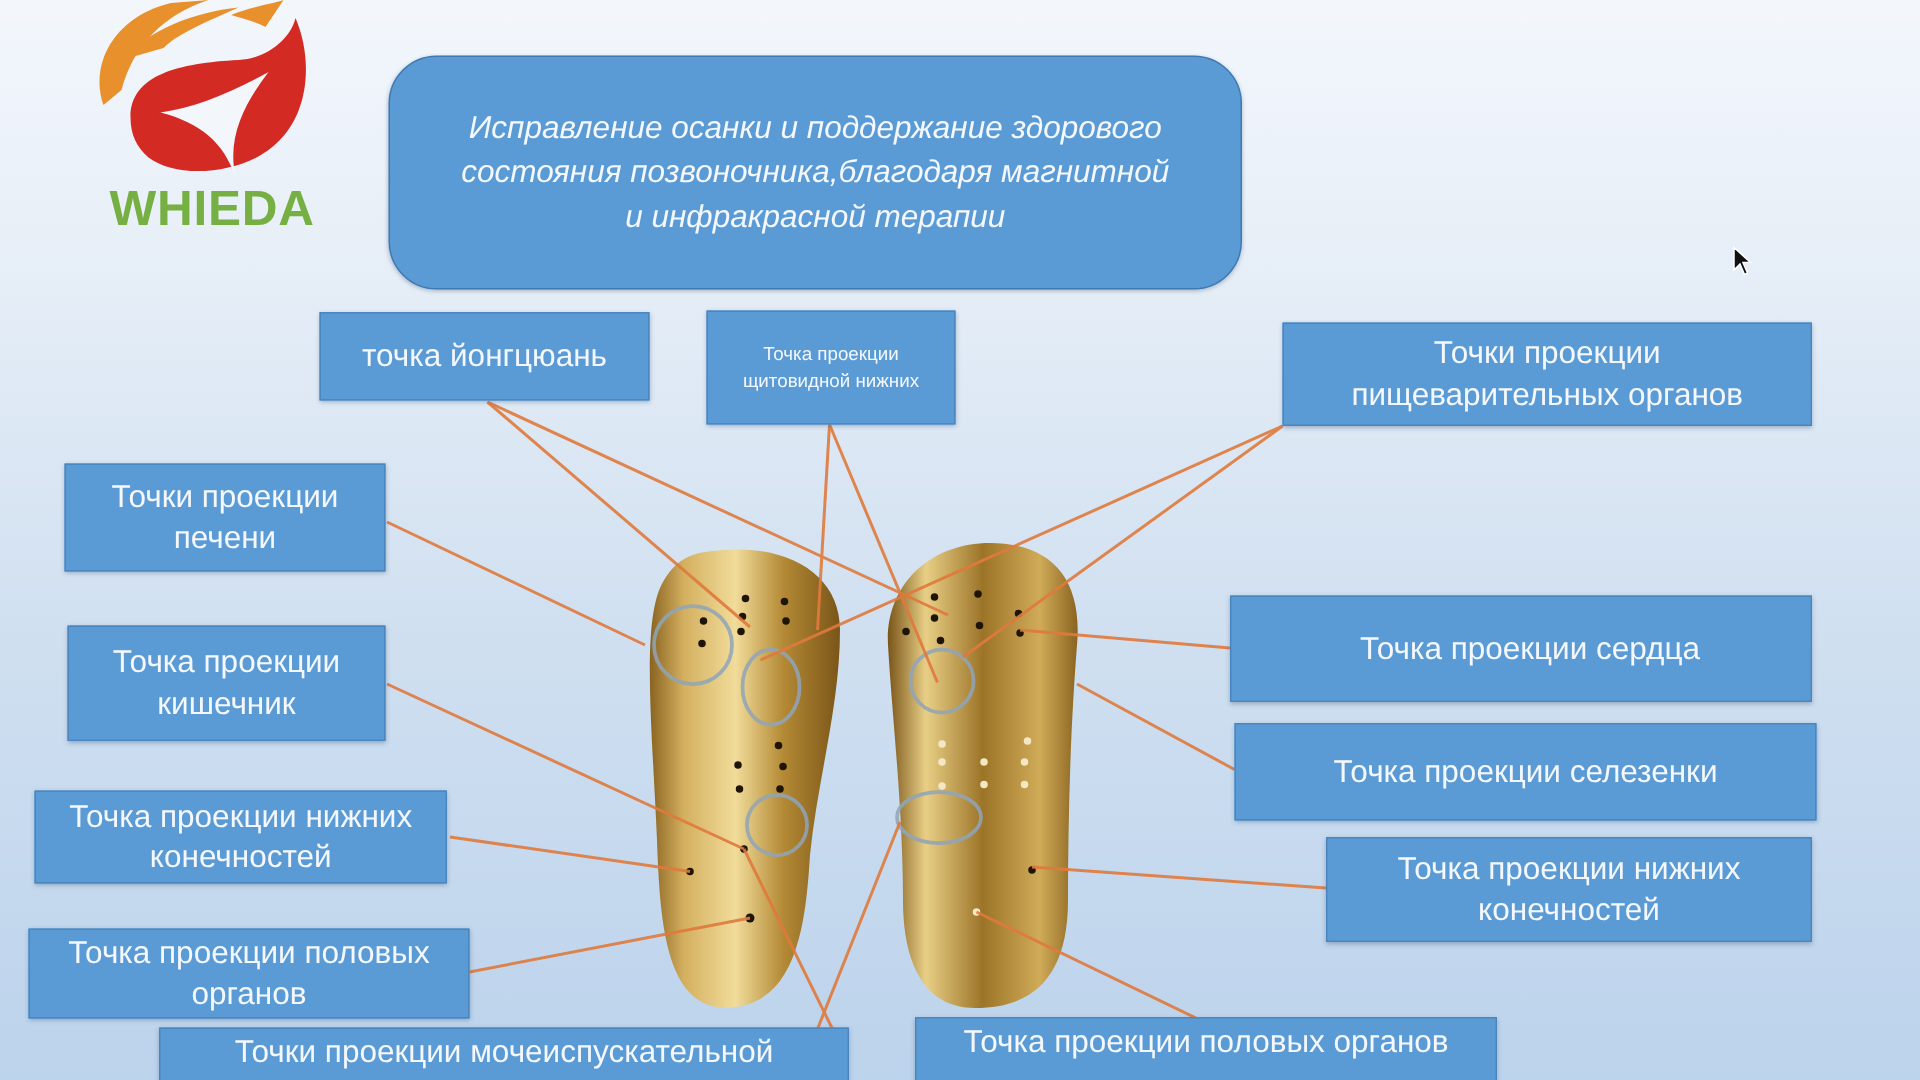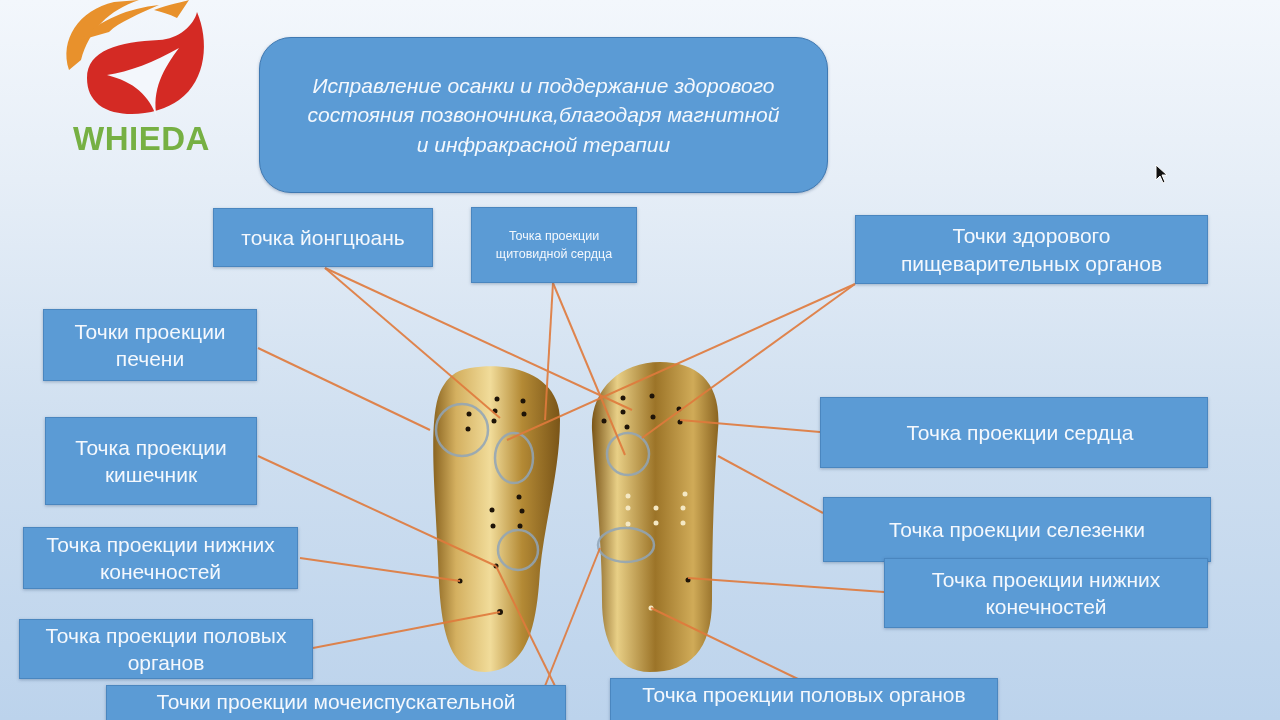--- a/index.html
+++ b/index.html
@@ -130,27 +130,27 @@
     <line x1="820" y1="432" x2="680" y2="420"></line>
     <line x1="823" y1="513" x2="718" y2="456"></line>
     <line x1="884" y1="592" x2="688" y2="578"></line>
     <line x1="800" y1="680" x2="651" y2="608"></line>
   </g>
 </svg>
 
 <div class="box title-box">Исправление осанки и поддержание здорового состояния позвоночника,благодаря магнитной и инфракрасной терапии</div>
 
 <div class="box lbl" style="left:213px;top:208px;width:220px;height:59px;">точка йонгцюань</div>
-<div class="box small" style="left:471px;top:207px;width:166px;height:76px;padding:0 8px;">Точка проекции щитовидной сердца</div>
-<div class="box lbl" style="left:855px;top:215px;width:353px;height:69px;padding:0 10px;">Точки здорового пищеварительных органов</div>
+<div class="box small" style="left:471px;top:207px;width:166px;height:76px;padding:0 8px;">Точка проекции щитовидной нижних</div>
+<div class="box lbl" style="left:855px;top:215px;width:353px;height:69px;padding:0 10px;">Точки проекции пищеварительных органов</div>
 <div class="box lbl" style="left:43px;top:309px;width:214px;height:72px;padding:0 10px;">Точки проекции печени</div>
-<div class="box lbl" style="left:45px;top:417px;width:212px;height:88px;padding:0 10px;">Точка проекции кишечник</div>
+<div class="box lbl" style="left:45px;top:417px;width:212px;height:77px;padding:0 10px;">Точка проекции кишечник</div>
 <div class="box lbl" style="left:23px;top:527px;width:275px;height:62px;padding:0 10px;">Точка проекции нижних конечностей</div>
 <div class="box lbl" style="left:19px;top:619px;width:294px;height:60px;padding:0 10px;">Точка проекции половых органов</div>
 <div class="box lbl" style="left:106px;top:685px;width:460px;height:50px;align-items:flex-start;padding-top:2px;">Точки проекции мочеиспускательной</div>
 <div class="box lbl" style="left:820px;top:397px;width:388px;height:71px;padding-left:12px;">Точка проекции сердца</div>
-<div class="box lbl" style="left:823px;top:482px;width:388px;height:65px;margin-top:15px;">Точка проекции селезенки</div>
+<div class="box lbl" style="left:823px;top:482px;width:388px;height:65px;">Точка проекции селезенки</div>
 <div class="box lbl" style="left:884px;top:558px;width:324px;height:70px;padding:0 10px;">Точка проекции нижних конечностей</div>
 <div class="box lbl" style="left:610px;top:678px;width:388px;height:60px;align-items:flex-start;padding:2px 20px 0;">Точка проекции половых органов</div>
 
 <svg class="cursor" width="14" height="20" viewBox="0 0 14 20">
   <path d="M1,1 L1,16 L5,12 L8,19 L10,18 L7,11 L12,11 Z" fill="#111" stroke="#fff" stroke-width="1"></path>
 </svg>
 
 </body></html>

